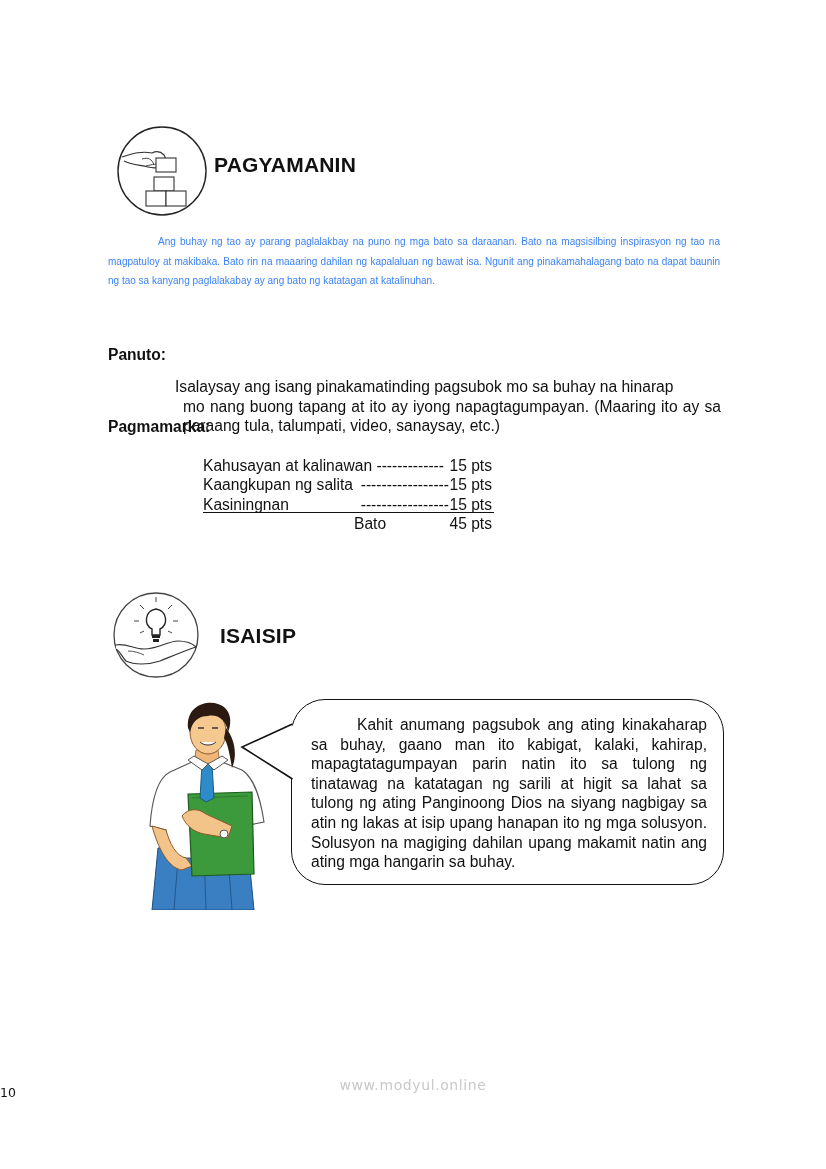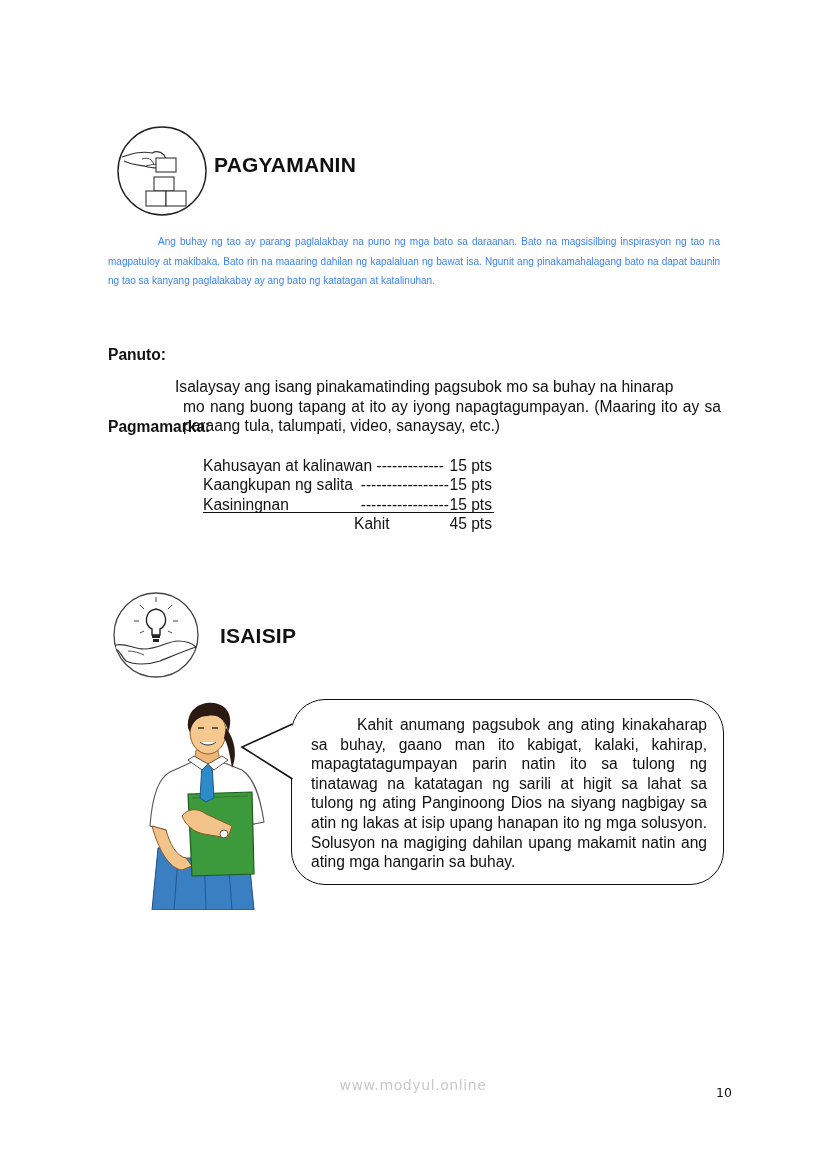--- a/index.html
+++ b/index.html
@@ -25,21 +25,21 @@
   .rubric .row .pts { position: absolute; right: 2px; }
   .rubric .row.underline { border-bottom: 1.3px solid #111; height: 17.6px; }
   .rubric .total { position: relative; height: 20px; }
   .rubric .total .tl { position: absolute; left: 172px; top: 1px; }
   .rubric .total .tv { position: absolute; right: 2px; top: 1px; }
   .bubble { position: absolute; left: 291px; top: 699px; width: 433px; height: 186px;
             border: 1.6px solid #111; border-radius: 34px; background: #fff; box-sizing: border-box; }
   .bubble-text { position: absolute; left: 311px; top: 715px; width: 396px; font-size: 15.6px;
                  line-height: 19.6px; text-align: justify; }
   .bubble-text p { margin: 0; text-indent: 46px; text-align-last: left; }
-  .page-number { position: absolute; left: 0; width: 732px; top: 1085px; text-align: right;
+  .page-number { position: absolute; left: 0; width: 732px; top: 1085px; text-align: left;
                  font-family: "DejaVu Sans", sans-serif; font-size: 12.5px; color: #111; }
   .watermark { position: absolute; left: 0; width: 826px; top: 1077px; text-align: center;
                font-family: "DejaVu Sans", sans-serif; font-size: 14px; color: #c9c9c9; letter-spacing: 0.6px; }
 </style>
 </head>
 <body>
 
 <div class="section-icon" style="left:112px; top:121px;">
   <svg width="100" height="100" viewBox="0 0 100 100">
     <circle cx="50" cy="50" r="44" fill="#fff" stroke="#222" stroke-width="1.4"></circle>
@@ -78,21 +78,21 @@
     <span class="crit">Kaangkupan ng salita</span>
     <span class="dash">-----------------</span>
     <span class="pts">15 pts</span>
   </div>
   <div class="row underline">
     <span class="crit">Kasiningnan</span>
     <span class="dash">-----------------</span>
     <span class="pts">15 pts</span>
   </div>
   <div class="total">
-    <span class="tl">Kahit</span>
+    <span class="tl">Bato</span>
     <span class="tv">45 pts</span>
   </div>
 </div>
 
 <div class="section-icon" style="left:112px; top:591px; width:88px; height:88px;">
   <svg width="88" height="88" viewBox="0 0 88 88">
     <circle cx="44" cy="44" r="42" fill="#fff" stroke="#444" stroke-width="1.3"></circle>
     <path d="M40 38 C32 34, 32 20, 44 18 C56 20, 56 34, 48 38 L48 44 L40 44 Z" fill="#fff" stroke="#222" stroke-width="1.4"></path>
     <rect x="40" y="44" width="8" height="3" fill="#222"></rect>
     <rect x="41" y="48" width="6" height="3" fill="#222"></rect>

